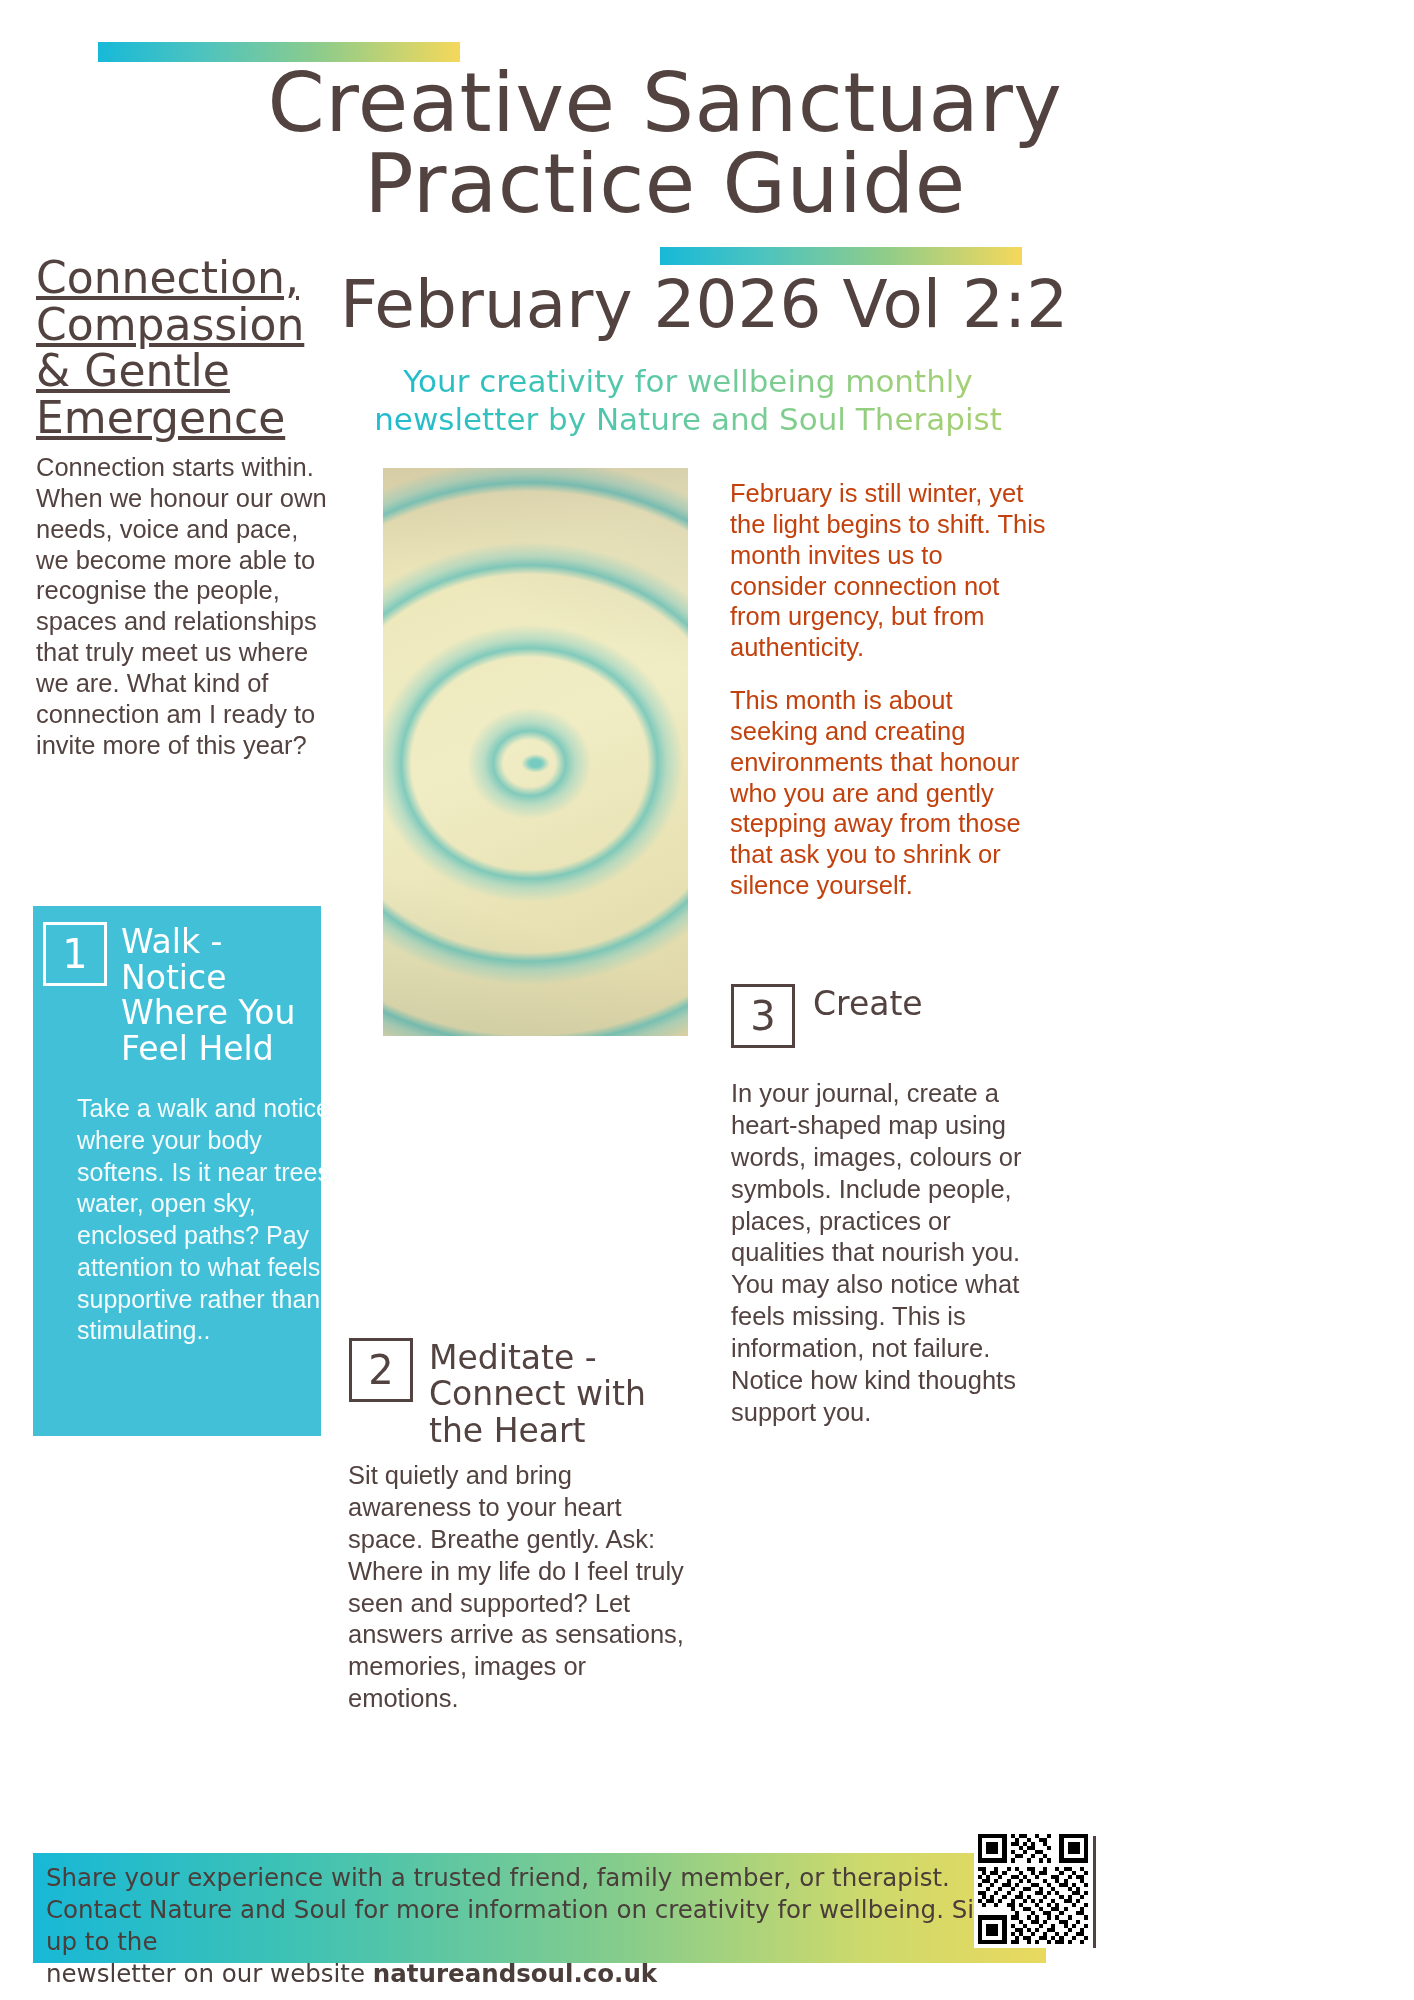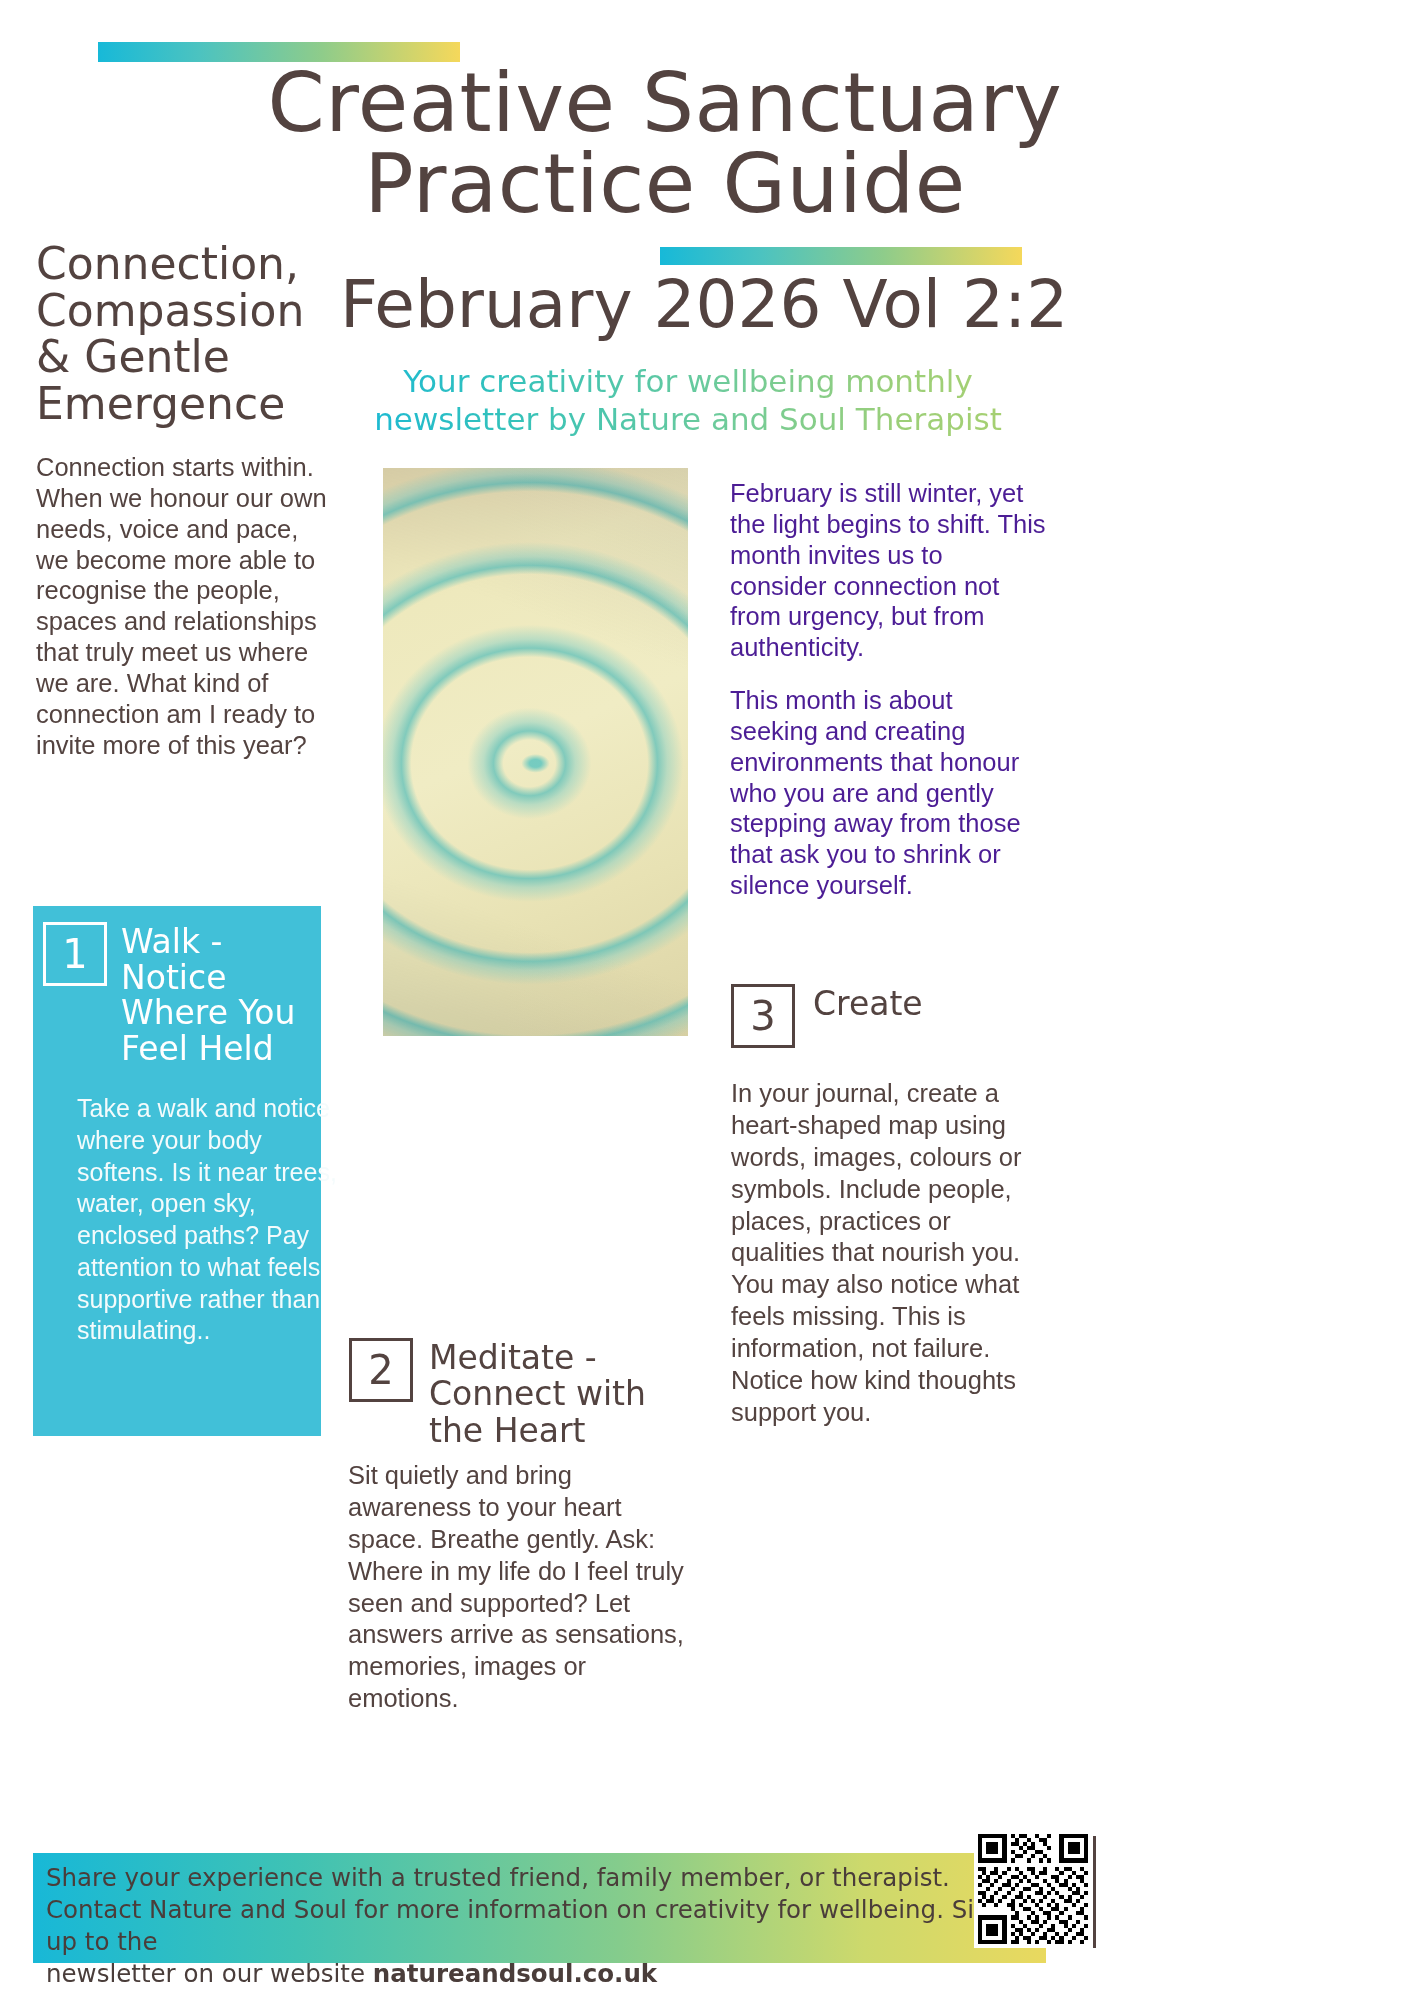--- a/index.html
+++ b/index.html
@@ -54,26 +54,27 @@
     font-family: "DejaVu Sans", sans-serif;
     font-weight: 400;
   }
   .masthead .l1 { display: block; }
   .masthead .l2 { display: block; }
 
   
   .kicker {
     position: absolute;
     left: 36px;
-    top: 241px;
+    top: 255px;
     width: 300px;
     font-size: 44px;
     line-height: 1.06;
     color: #534340;
     font-family: "DejaVu Sans", sans-serif;
+    text-decoration: underline;
   }
 
   
   .issue {
     position: absolute;
     left: 340px;
     top: 272px;
     width: 740px;
     font-size: 66px;
     line-height: 1.0;
@@ -136,21 +137,21 @@
     mix-blend-mode: multiply;
   }
 
   .col-right-intro {
     position: absolute;
     left: 730px;
     top: 478px;
     width: 316px;
     font-size: 25.5px;
     line-height: 1.21;
-    color: #4c1d95;
+    color: #c2410c;
   }
   .col-right-intro p { margin: 0 0 22px 0; }
   .col-right-intro p:last-child { margin-bottom: 0; }
 
   
   .step1-panel {
     position: absolute;
     left: 33px;
     top: 906px;
     width: 288px;

